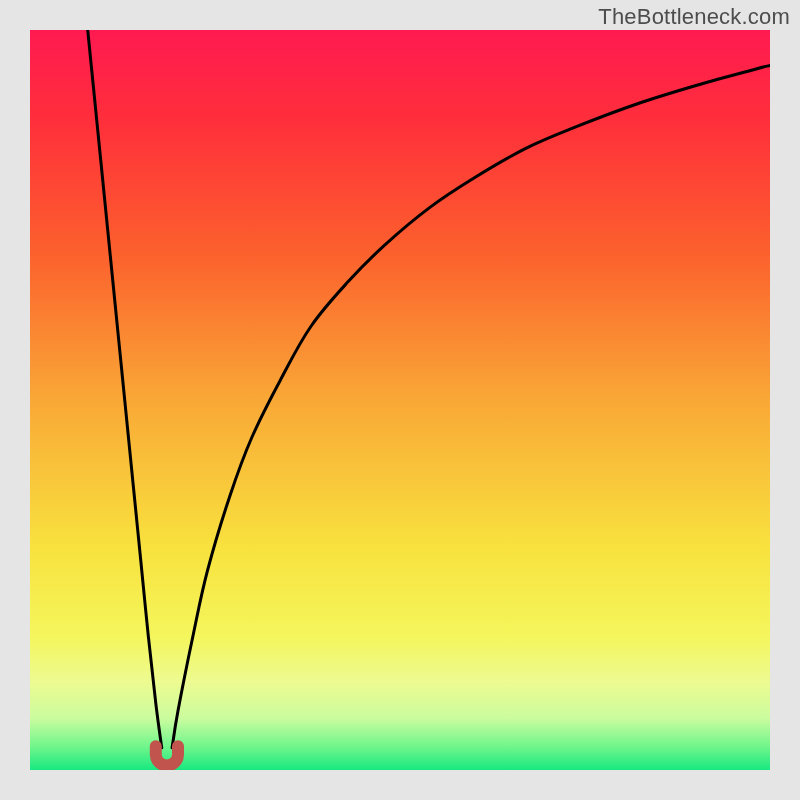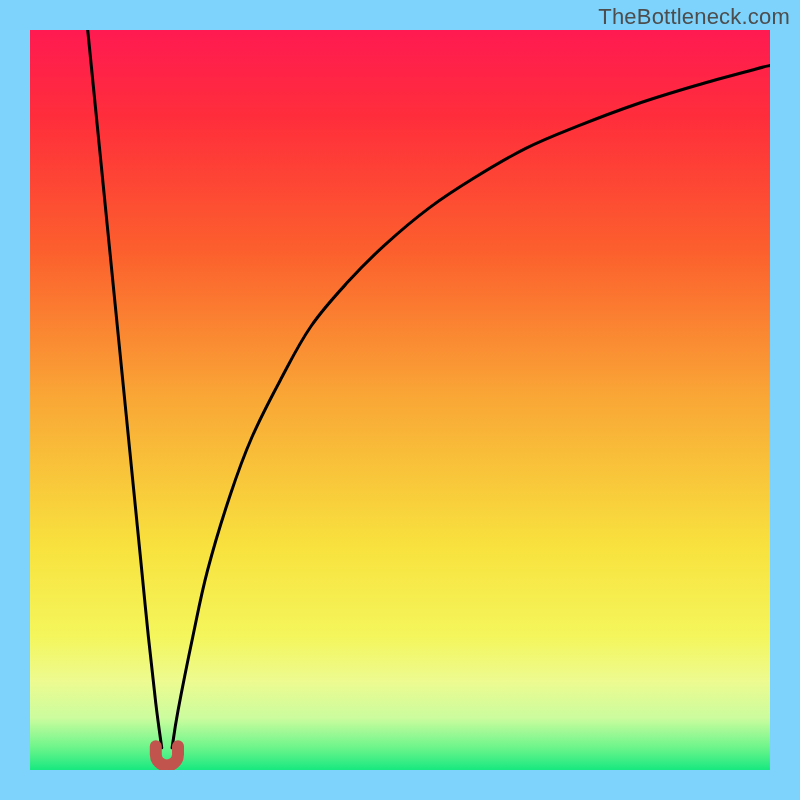--- a/index.html
+++ b/index.html
@@ -7,21 +7,21 @@
     padding: 0;
     width: 800px;
     height: 800px;
     overflow: hidden;
     background: #000;
     font-family: Arial, Helvetica, sans-serif;
   }
   .frame {
     position: absolute;
     inset: 0;
-    background: #7dd3fc;
+    background: #e5e5e5;
   }
   .plot {
     position: absolute;
     left: 30px;
     top: 30px;
     width: 740px;
     height: 740px;
   }
   .watermark {
     position: absolute;

